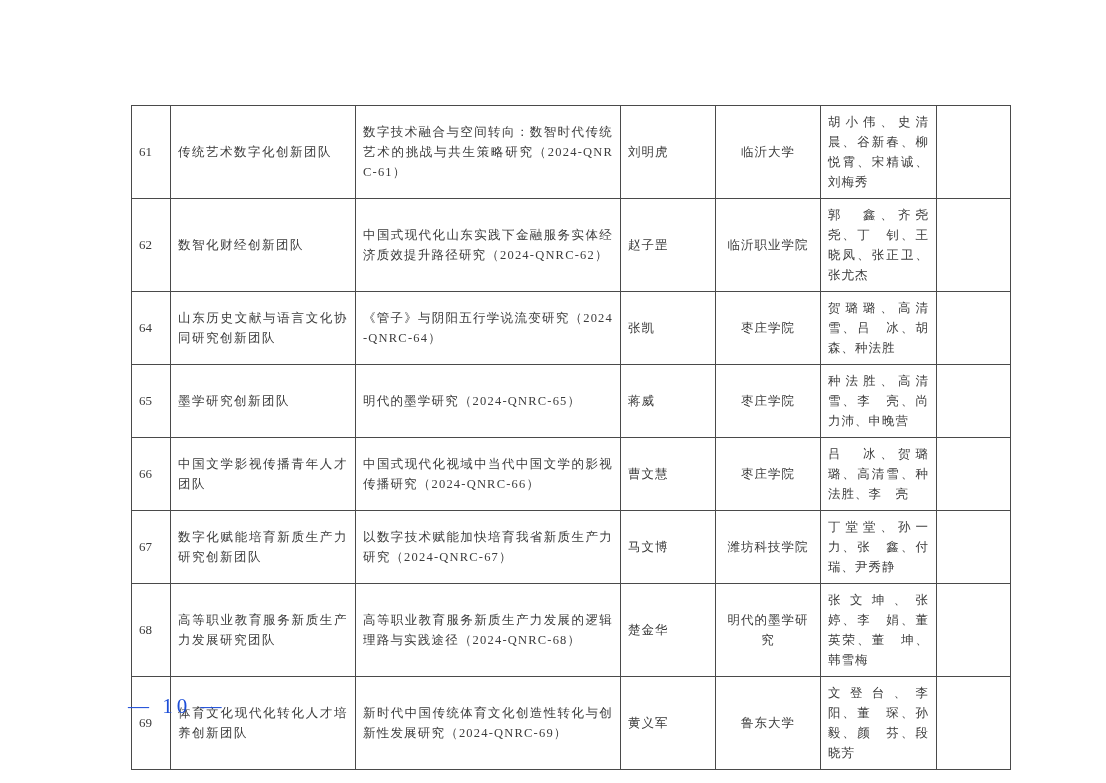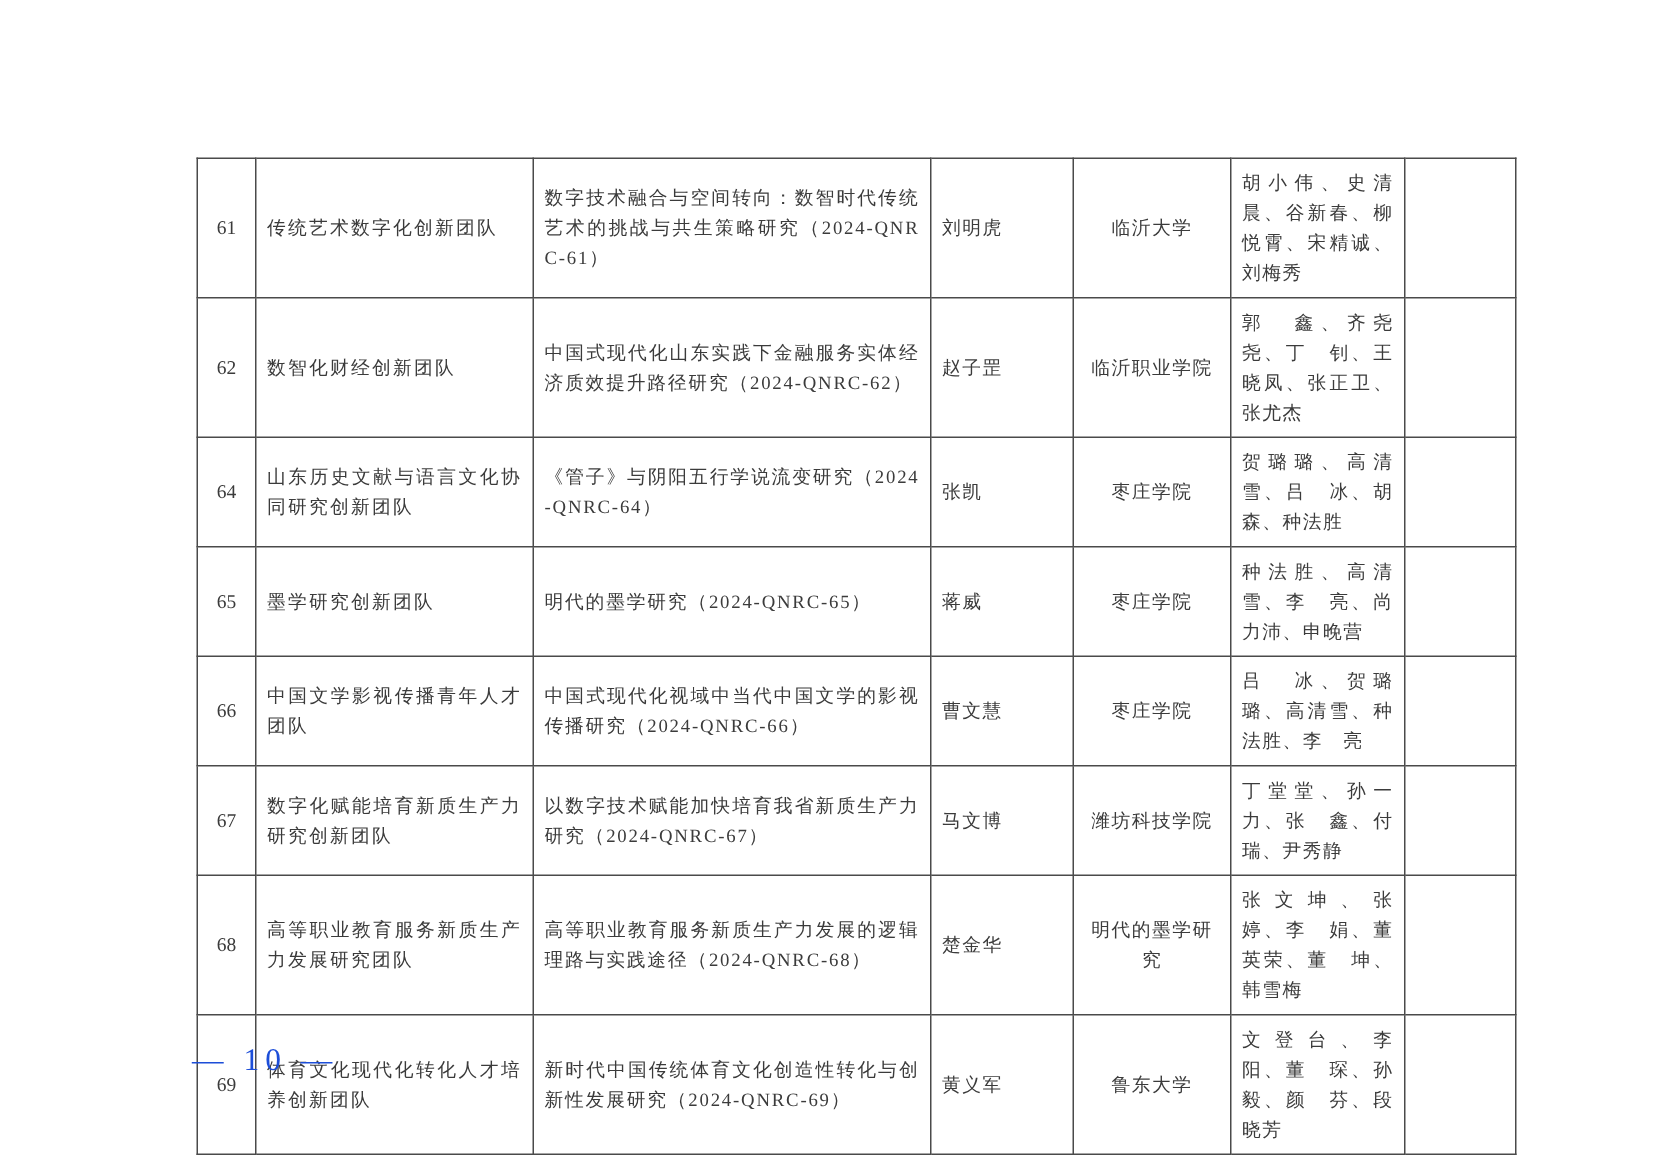--- a/index.html
+++ b/index.html
@@ -19,21 +19,21 @@
     color:#3b3b3b;
     word-break:break-all;
   }
   col.c-no{width:39px;}
   col.c-team{width:185px;}
   col.c-project{width:265px;}
   col.c-leader{width:95px;}
   col.c-inst{width:105px;}
   col.c-members{width:116px;}
   col.c-note{width:74px;}
-  td.no{text-align:center;font-size:13px;letter-spacing:0;}
+  td.no{text-align:left;font-size:13px;letter-spacing:0;}
   td.team{text-align:justify;letter-spacing:1.5px;}
   td.project{text-align:justify;letter-spacing:1.2px;margin-left:44px;}
   td.leader{letter-spacing:1px;}
   td.inst{text-align:center;letter-spacing:1px;}
   td.members{text-align:justify;letter-spacing:1px;}
   td.note{}
   .page-footer{
     position:absolute;left:128px;top:694px;
     font-size:21px;color:#1d4ed8;letter-spacing:4px;
   }

